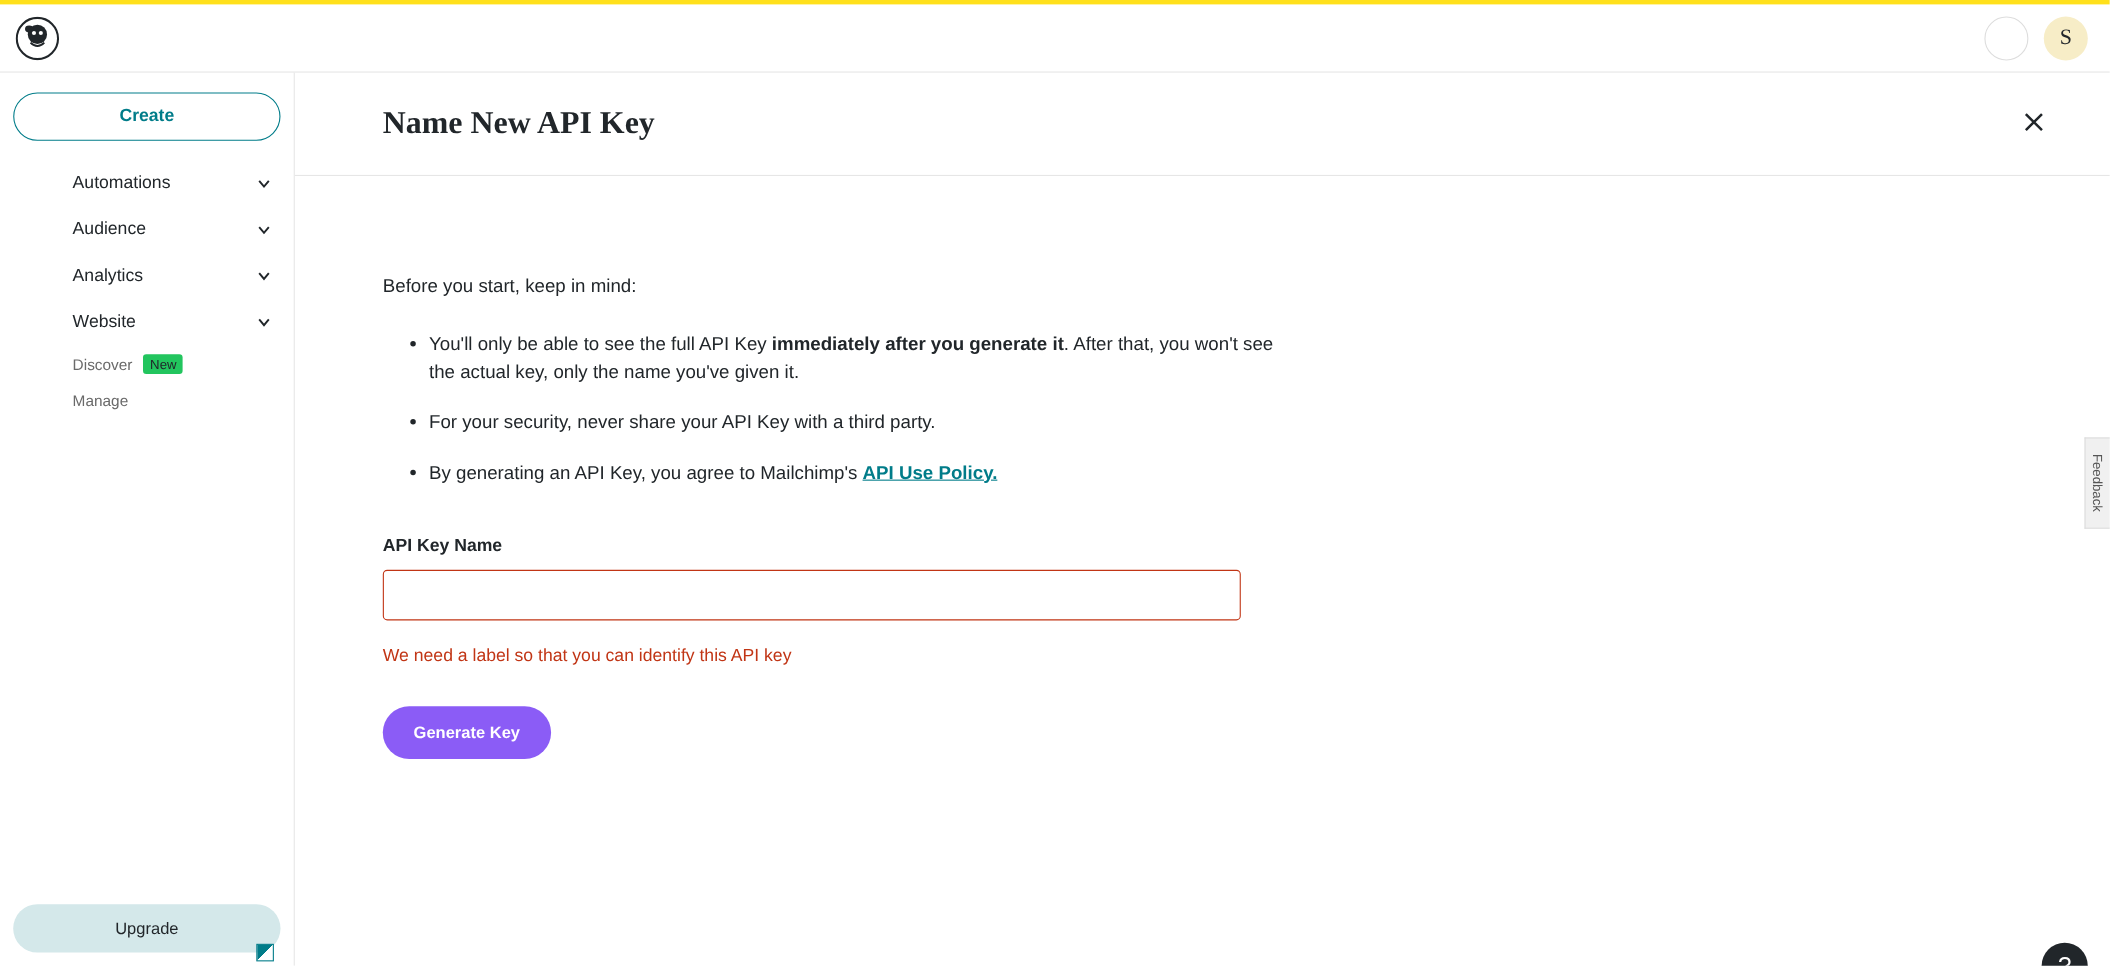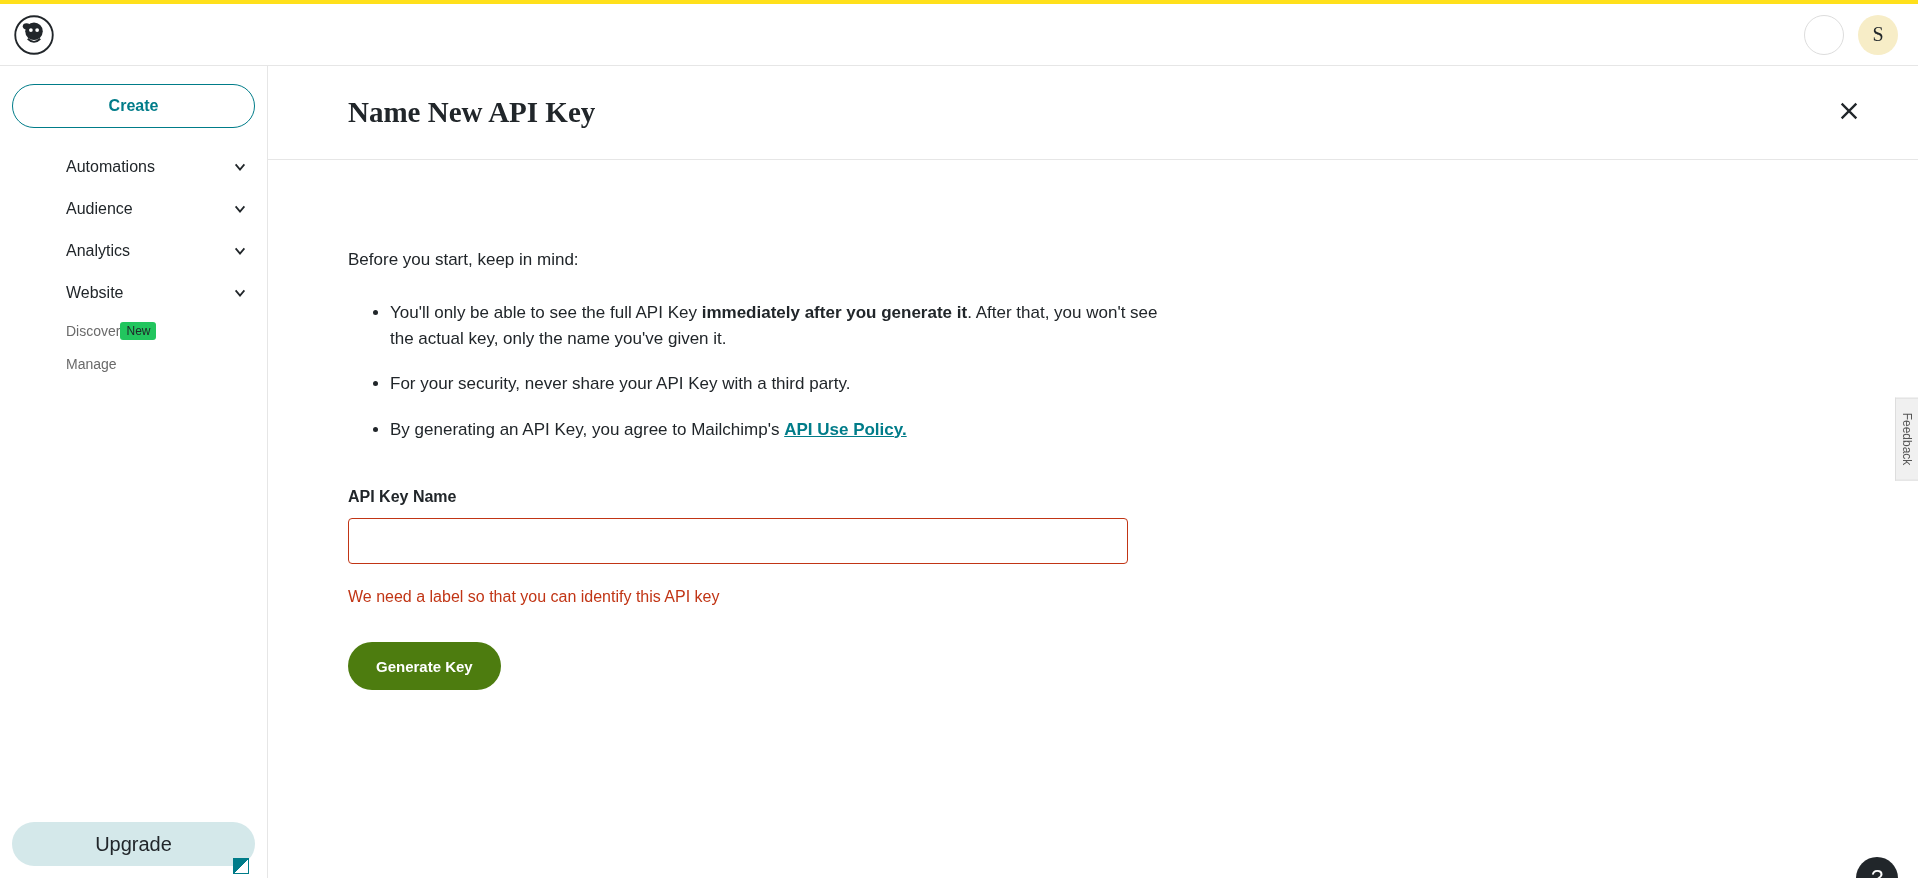--- a/index.html
+++ b/index.html
@@ -59,32 +59,32 @@
   .nav { padding: 0 0; }
   .nav-item {
     display: flex; align-items: center; justify-content: space-between;
     padding: 12px 20px 12px 66px;
     font-size: 16px; color: #21262a; cursor: pointer;
   }
   .nav-item .chev { width: 14px; height: 14px; }
   .sub-item {
     padding: 8px 20px 8px 66px;
     font-size: 14px; color: #6a6a6a; cursor: pointer;
-    display: flex; align-items: center; 
+    display: flex; align-items: center; gap: 10px;
   }
   .badge-new {
     background: #22c55e; color: #21262a;
     font-size: 12px; padding: 2px 6px; border-radius: 3px;
   }
   .upgrade-wrap { margin-top: auto; padding: 12px; }
   .upgrade-btn {
     width: 100%; height: 44px;
     background: #d4e8ea; color: #21262a;
     border: none; border-radius: 24px;
-    font-size: 20px; font-weight: 500;
+    font-size: 15px; font-weight: 500;
     cursor: pointer;
   }
   .toggle-icon {
     position: absolute; bottom: 4px; right: 18px;
     width: 16px; height: 16px;
     background: linear-gradient(135deg, #007c89 50%, #fff 50%);
     border: 1px solid #007c89;
   }
 
   .main {
@@ -118,21 +118,21 @@
     width: 780px; height: 46px;
     border: 1.5px solid #c13515; border-radius: 4px;
     padding: 0 12px; font-size: 15px;
     outline: none;
   }
   .error-msg { color: #c13515; font-size: 16px; margin-top: 24px; }
 
   .generate-btn {
     margin-top: 36px;
     height: 48px; padding: 0 28px;
-    background: #4d7c0f; color: #fff;
+    background: #8b5cf6; color: #fff;
     border: none; border-radius: 26px;
     font-size: 15px; font-weight: 600;
     cursor: pointer;
   }
 
   .feedback-tab {
     position: absolute; right: 0; top: 50%;
     transform: translateY(-50%);
     background: #f0f0f0; border: 1px solid #ddd;
     border-right: none;

